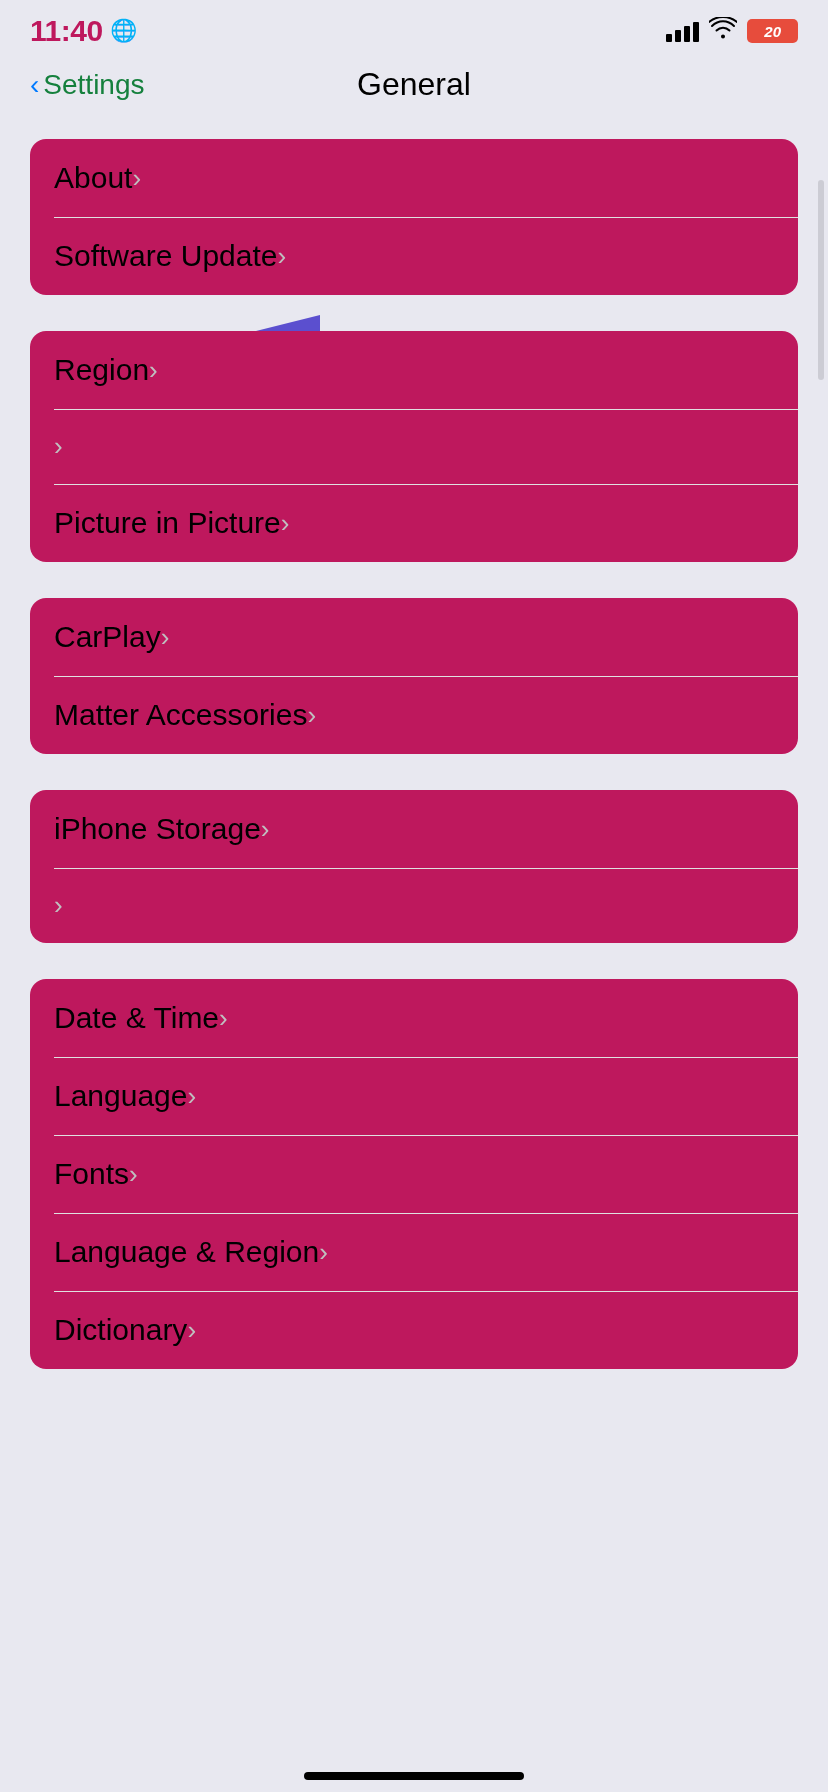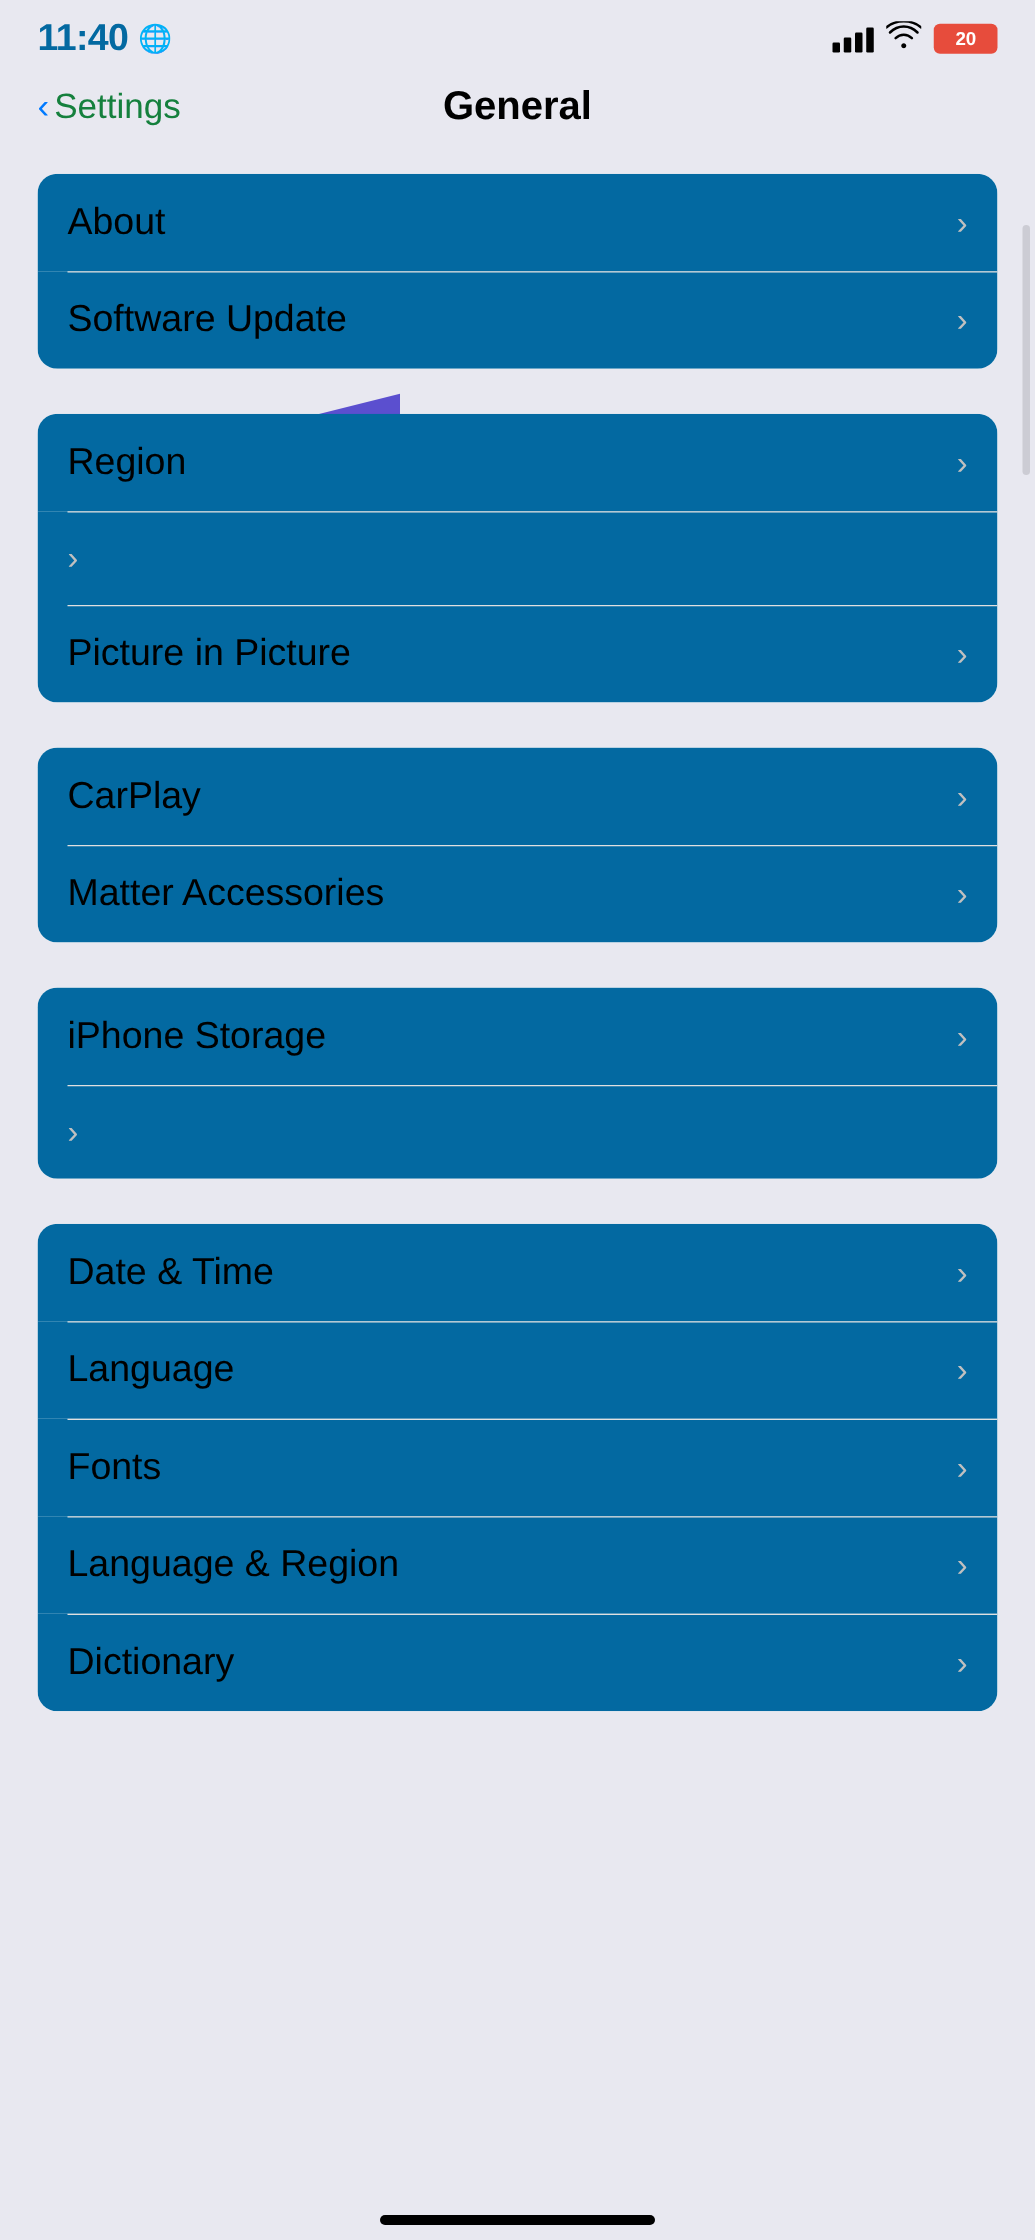--- a/index.html
+++ b/index.html
@@ -23,21 +23,21 @@
       display: flex;
       justify-content: space-between;
       align-items: center;
       padding: 14px 30px 8px 30px;
       background-color: #e8e8f0;
     }
 
     .status-time {
       font-size: 30px;
       font-weight: 700;
-      color: #0369a1;
+      color: #be185d;
       letter-spacing: -0.5px;
     }
 
     .status-icons {
       display: flex;
       align-items: center;
       gap: 10px;
     }
 
     .signal-bars {
@@ -61,20 +61,21 @@
     .battery-container {
       display: flex;
       align-items: center;
       background-color: #e74c3c;
       border-radius: 5px;
       padding: 3px 17px;
       min-width: 42px;
       height: 24px;
       justify-content: center;
       position: relative;
+      font-style: italic;
     }
 
     .battery-text {
       font-size: 15px;
       font-weight: 700;
       color: #fff;
     }
 
     .globe-icon {
       font-size: 22px;
@@ -109,45 +110,45 @@
       line-height: 1;
     }
 
     .back-label {
       font-size: 28px;
       color: #15803d;
     }
 
     .nav-title {
       font-size: 32px;
-      font-weight: 700;
+      font-weight: 400;
       color: #000;
     }
 
     
     .content {
       padding: 20px 30px;
     }
 
     
     .settings-group {
       background-color: #fff;
       border-radius: 16px;
       margin-bottom: 36px;
       overflow: hidden;
     }
 
     .settings-row {
       display: flex;
       align-items: center;
-      justify-content: space-between;
+      justify-content: flex-start;
       padding: 22px 24px;
       cursor: pointer;
       position: relative;
-      background-color: #0369a1;
+      background-color: #be185d;
     }
 
     .settings-row + .settings-row::before {
       content: '';
       position: absolute;
       top: 0;
       left: 24px;
       right: 0;
       height: 1px;
       background-color: #e0e0e0;

